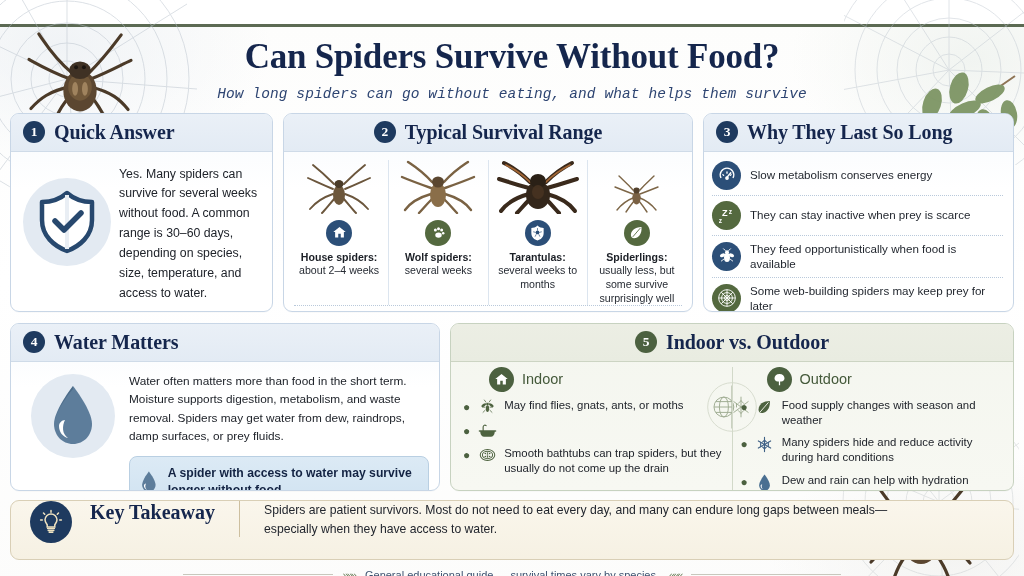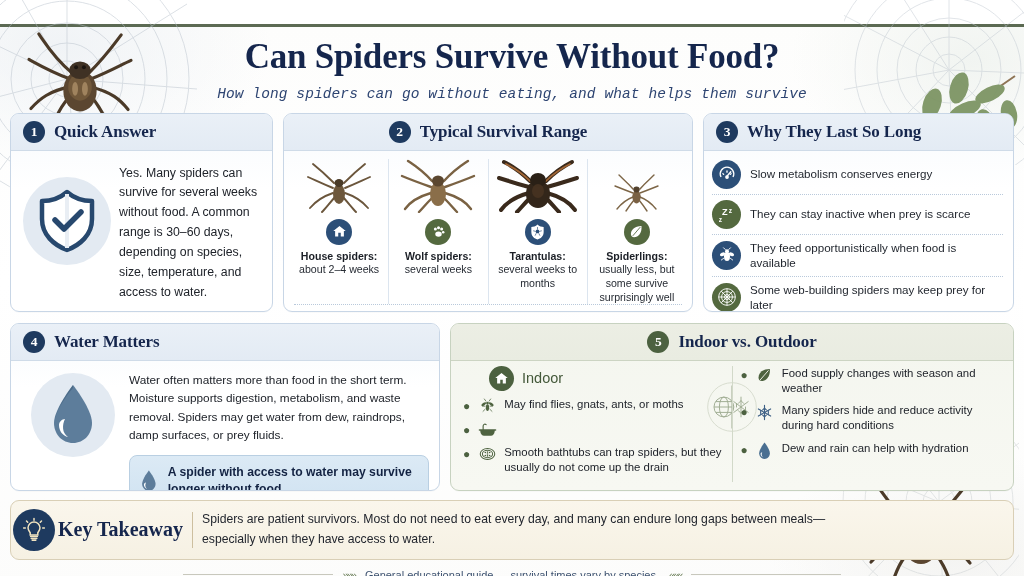--- a/index.html
+++ b/index.html
@@ -94,21 +94,21 @@
     background: #1e3a5f; color: #ffffff;
     font-family: "Liberation Serif", serif;
     font-size: 13.5px; font-weight: 700;
     display: flex; align-items: center; justify-content: center;
     flex: 0 0 auto;
   }
   .green-card .badge { background: #4c6140; }
   .card-title {
     font-family: "Liberation Serif", serif;
     font-weight: 700;
-    font-size: 17px;
+    font-size: 20px;
     color: #15264d;
     letter-spacing: -.1px;
   }
 
   
   #card-quick { width: 263px; height: 199px; }
   .c1-body { display: flex; padding: 10px 12px 10px 8px; gap: 4px; }
   .c1-iconwrap {
     flex: 0 0 auto; width: 96px; display: flex; align-items: flex-start; justify-content: center;
     padding-top: 16px;
@@ -201,21 +201,21 @@
     width: 54px; height: 54px; opacity: .55; pointer-events: none;
   }
 
   
   .takeaway-wrap { padding: 0 10px; margin-top: 9px; }
   .takeaway {
     height: 60px;
     border: 1px solid #d9cfb6;
     border-radius: 9px;
     background: linear-gradient(180deg,#faf6ec 0%, #f6f1e3 100%);
-    display: flex; align-items: center; padding: 0 2px; gap: 3px;
+    display: flex; align-items: flex-start; padding: 0 19px; gap: 18px;
     position: relative; overflow: hidden;
   }
   .kt-circle {
     width: 42px; height: 42px; border-radius: 50%; background: #1e3a5f;
     display: flex; align-items: center; justify-content: center; flex:0 0 auto;
   }
   .kt-title {
     font-family: "Liberation Serif", serif; font-weight: 700;
     font-size: 20px; color: #15264d; white-space: nowrap;
   }
@@ -643,20 +643,28 @@
                     <circle cx="15" cy="13" r="1.1"></circle>
                   <circle cx="12" cy="11" r="1.1"></circle>
                 </g>
               </svg>
             </span>
             <span class="c5-txt">Smooth bathtubs can trap spiders, but they usually do not come up the drain</span>
           </div>
         </div>
 
         <div class="c5-col">
+          <div class="c5-head">
+            <span class="dot">
+              <svg width="15" height="15" viewBox="0 0 24 24" fill="#ffffff">
+                <path d="M12 3 C7 3 4 6 4 10 C4 13 6 15 9 15 L11 15 L11 21 h2 v-6 h2 c3 0 5-2 5-5 C20 6 17 3 12 3 Z"></path>
+              </svg>
+            </span>
+            <span class="ttl">Outdoor</span>
+          </div>
 
           <div class="c5-li">
             <span class="c5-bullet">●</span>
             <span class="c5-ic">
               <svg width="17" height="16" viewBox="0 0 24 24" fill="#4e6340">
                 <path d="M20 3 C9 3 3 9 3 16 C3 19 5 21 8 21 C15 21 21 14 20 3 Z"></path>
                 <path d="M18 5 L5 20" stroke="#e9ece1" stroke-width="1.5" fill="none"></path>
               </svg>
             </span>
             <span class="c5-txt">Food supply changes with season and weather</span>

